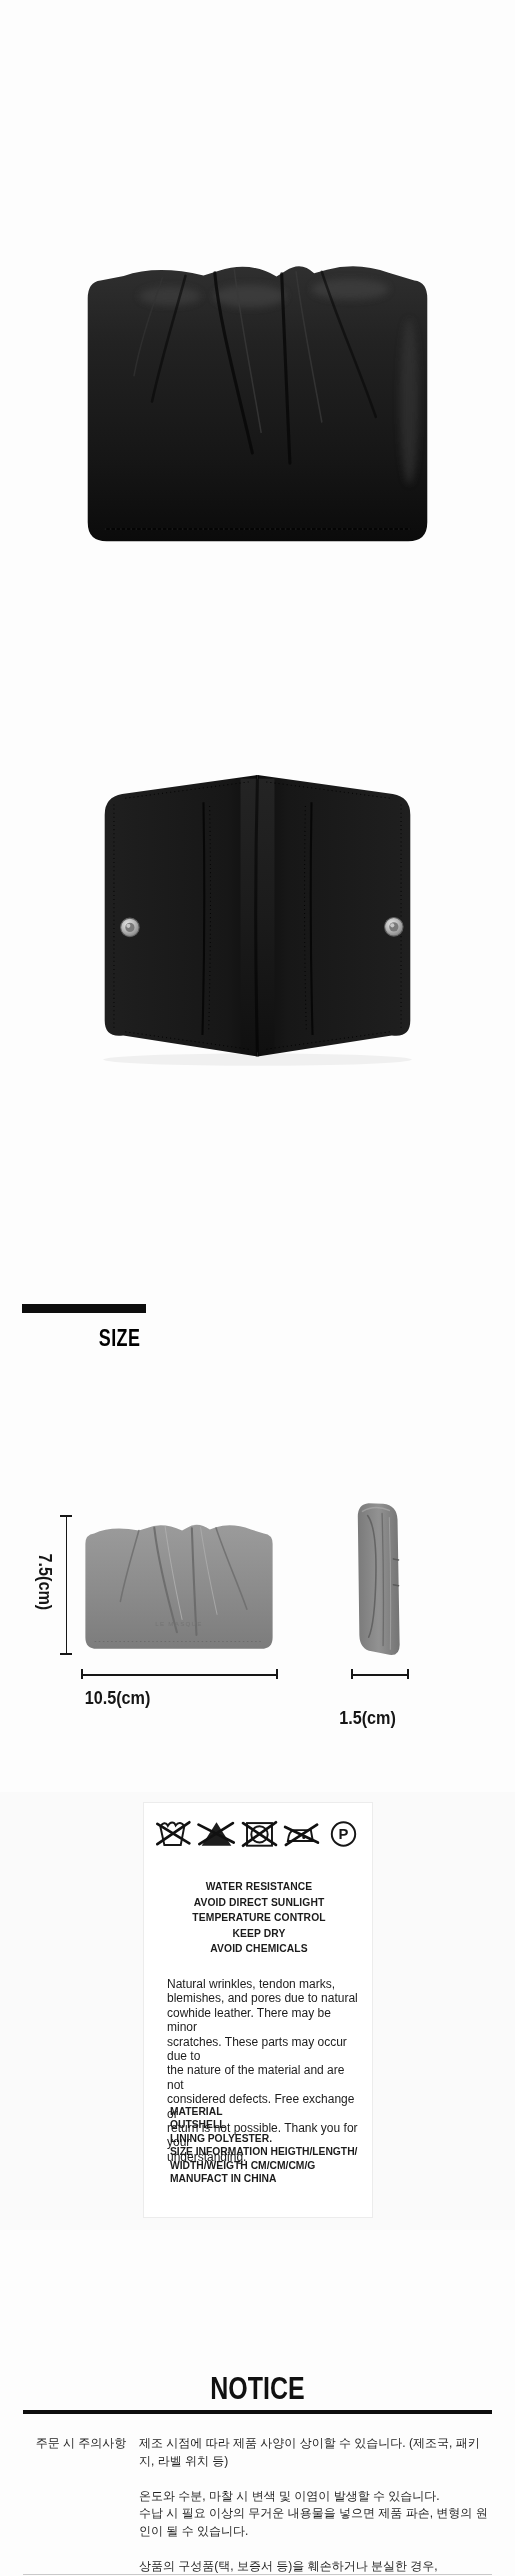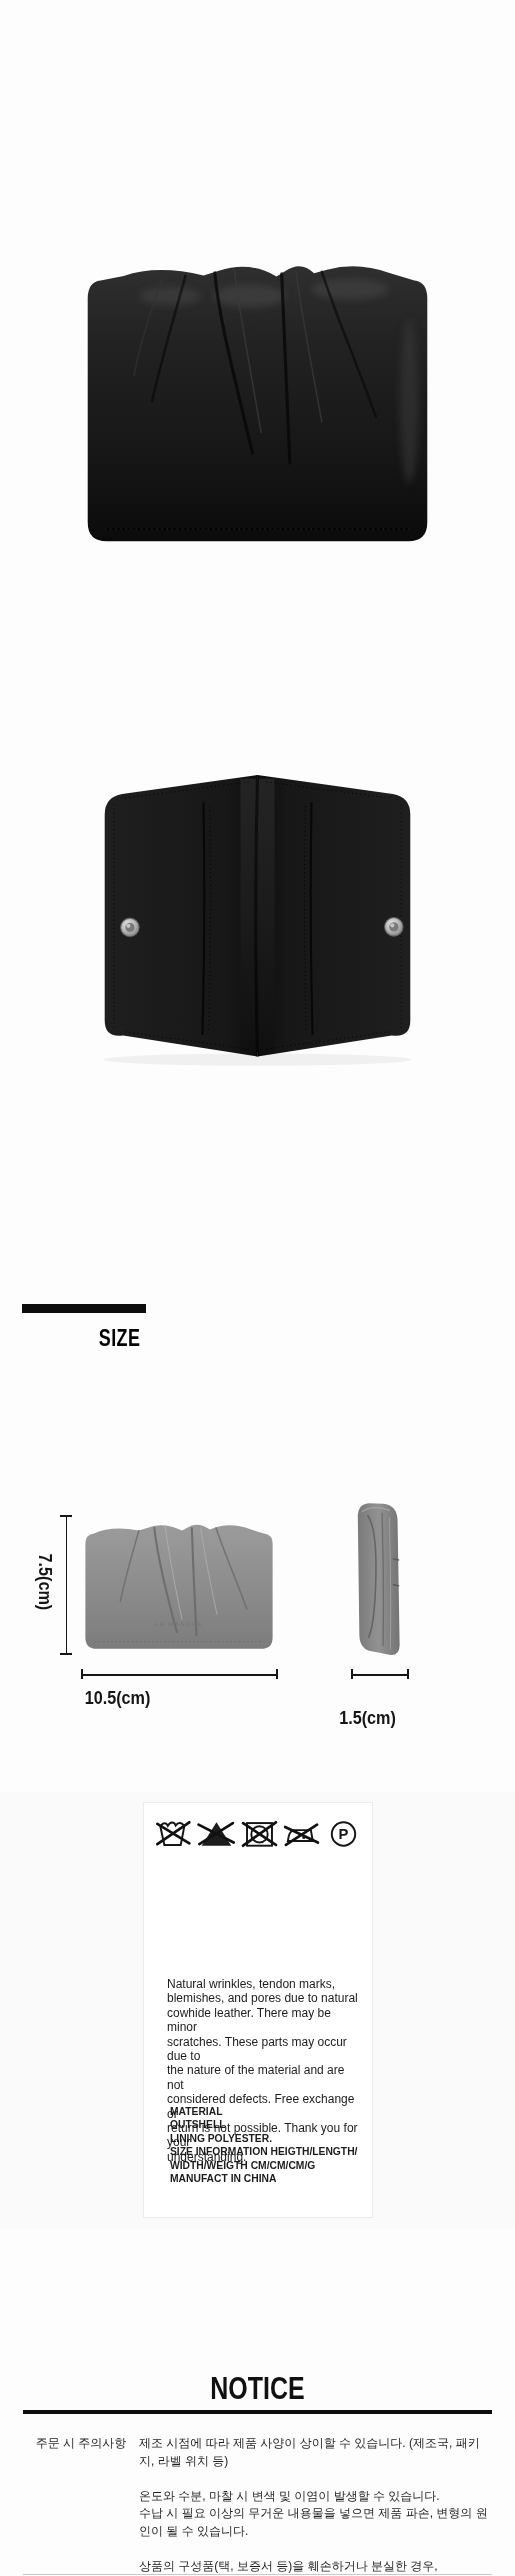--- a/index.html
+++ b/index.html
@@ -247,20 +247,25 @@
           <line x1="8" y1="22" x2="92" y2="62"></line>
             <line x1="90" y1="16" x2="10" y2="68"></line>
         </g>
       </svg>
 
       <svg width="39" height="34" viewBox="0 0 100 80">
         <circle cx="50" cy="40" r="30" fill="none" stroke="#161616" stroke-width="5"></circle>
         <text x="50" y="53" text-anchor="middle" font-size="38" font-weight="bold" font-family="Liberation Sans, sans-serif" fill="#161616">P</text>
       </svg>
     </div>
+    <div class="keywords">WATER RESISTANCE
+AVOID DIRECT SUNLIGHT
+TEMPERATURE CONTROL
+KEEP DRY
+AVOID CHEMICALS</div>
     <div class="paragraph">Natural wrinkles, tendon marks,
 blemishes, and pores due to natural
 cowhide leather. There may be minor
 scratches. These parts may occur due to
 the nature of the material and are not
 considered defects. Free exchange or
 return is not possible. Thank you for your
 understanding.</div>
     <div class="material">MATERIAL
 OUTSHELL

